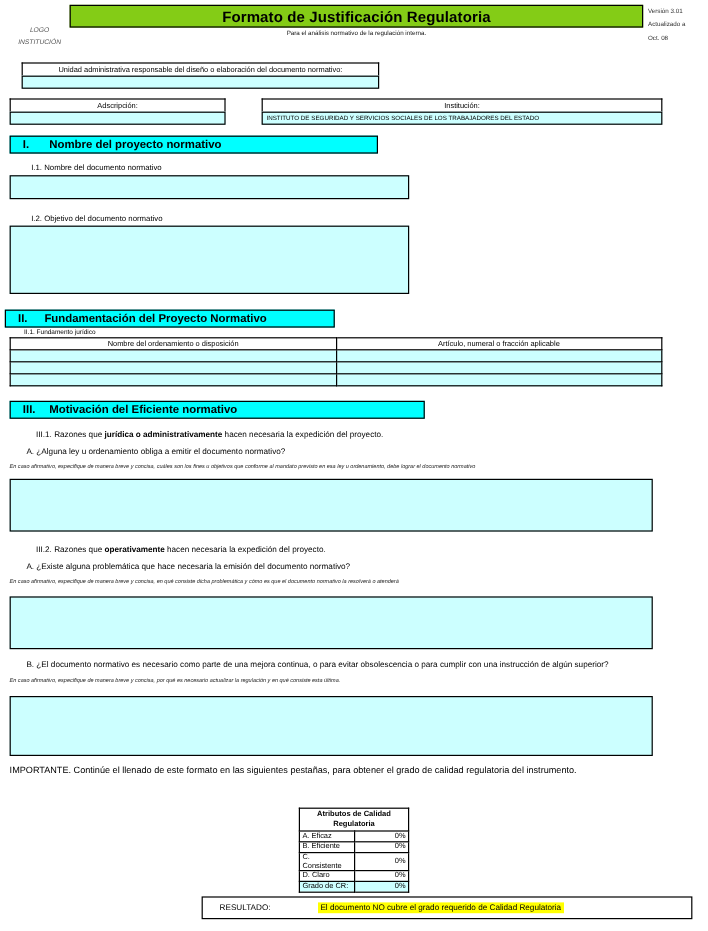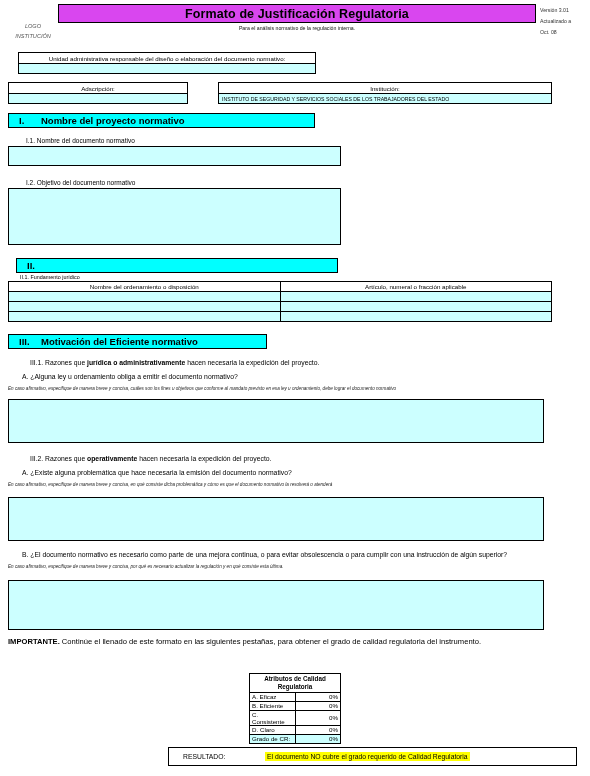--- a/index.html
+++ b/index.html
@@ -18,21 +18,21 @@
 
   
   .header-row {
     position: relative;
     height: 46px;
   }
   .title-banner {
     position: absolute;
     left: 58px; top: 4px;
     width: 478px; height: 19px;
-    background: #d946ef;
+    background: #84cc16;
     border: 1px solid #000;
     display: flex; align-items: center; justify-content: center;
   }
   .title-banner .title-text {
     font-size: 12.5px;
     font-weight: bold;
     letter-spacing: .1px;
     color: #000;
     white-space: nowrap;
   }
@@ -112,21 +112,21 @@
     border: 1px solid #000;
     background: #ccffff;
   }
   .i1-box { position: absolute; left: 8px; top: 146px; width: 333px; height: 20px; }
   .i2-box { position: absolute; left: 8px; top: 188px; width: 333px; height: 57px; }
   .i1-lbl { position: absolute; left: 8px; top: 137px; }
   .i2-lbl { position: absolute; left: 8px; top: 179px; }
   .std-lbl { font-size: 6.5px; padding-left: 18px; }
 
   
-  .sec2 { position: absolute; left: 16px; top: 258px; width: 322px; }
+  .sec2 { position: absolute; left: 4px; top: 258px; width: 275px; }
   .ii1-lbl { position: absolute; left: 20px; top: 274px; font-size: 5.4px; }
   .fund-table {
     position: absolute; left: 8px; top: 281px;
     width: 544px;
     border-collapse: collapse;
     table-layout: fixed;
   }
   .fund-table th {
     border: 1px solid #000;
     font-size: 6.2px;
@@ -135,21 +135,21 @@
     background: #fff;
     text-align: center;
   }
   .fund-table td {
     border: 1px solid #000;
     background: #ccffff;
     height: 10px;
   }
 
   
-  .sec3 { position: absolute; left: 8px; top: 334px; width: 259px; }
+  .sec3 { position: absolute; left: 8px; top: 334px; width: 346px; }
 
   .q-block { position: absolute; width: 574px; }
   .q-main {
     font-size: 6.8px;
     line-height: 1.45;
     padding-left: 30px;
     padding-right: 10px;
   }
   .q-main b { font-weight: bold; }
   .q-sub {
@@ -184,21 +184,21 @@
   .ans3 { position: absolute; left: 0px; top: 580px; height: 50px; }
 
   
   .importante {
     position: absolute;
     left: 8px; top: 636px;
     width: 540px;
     font-size: 7.6px;
     line-height: 1.5;
   }
-  .importante b { font-weight: bold; }
+  .importante b { font-weight: normal; }
 
   
   .attr-table {
     position: absolute;
     left: 249px; top: 673px;
     width: 92px;
     border-collapse: collapse;
     table-layout: fixed;
   }
   .attr-table th {
@@ -289,20 +289,21 @@
 
   <div class="std-lbl i1-lbl">I.1. Nombre del documento normativo</div>
   <div class="big-input i1-box"></div>
 
   <div class="std-lbl i2-lbl">I.2. Objetivo del documento normativo</div>
   <div class="big-input i2-box"></div>
 
   <div class="sec2">
     <div class="section-head">
       <span class="numeral">II.</span>
+      <span>Fundamentación del Proyecto Normativo</span>
     </div>
   </div>
   <div class="ii1-lbl">II.1. Fundamento jurídico</div>
 
   <table class="fund-table">
     <colgroup>
         <col style="width:50%">
         <col style="width:50%">
       </colgroup>
     <thead>

